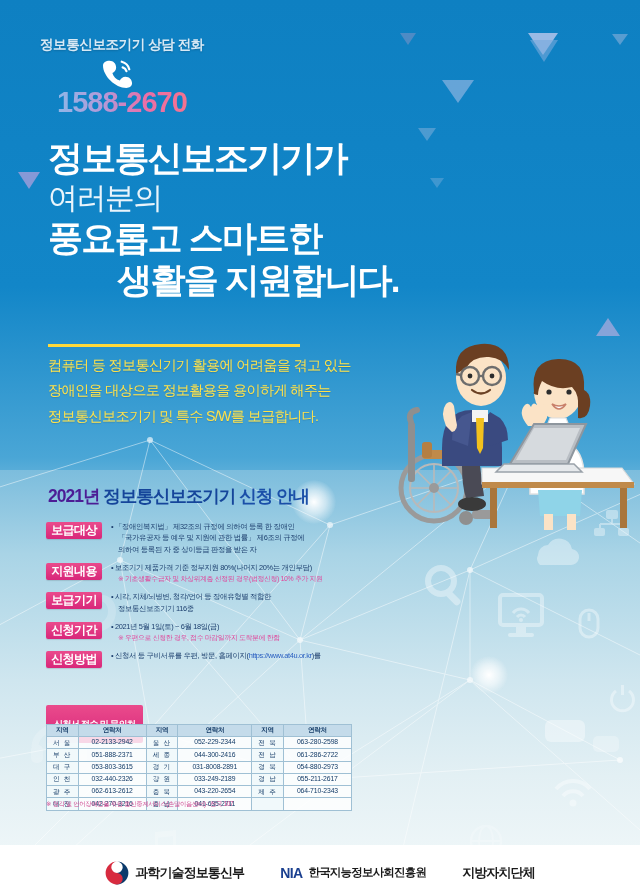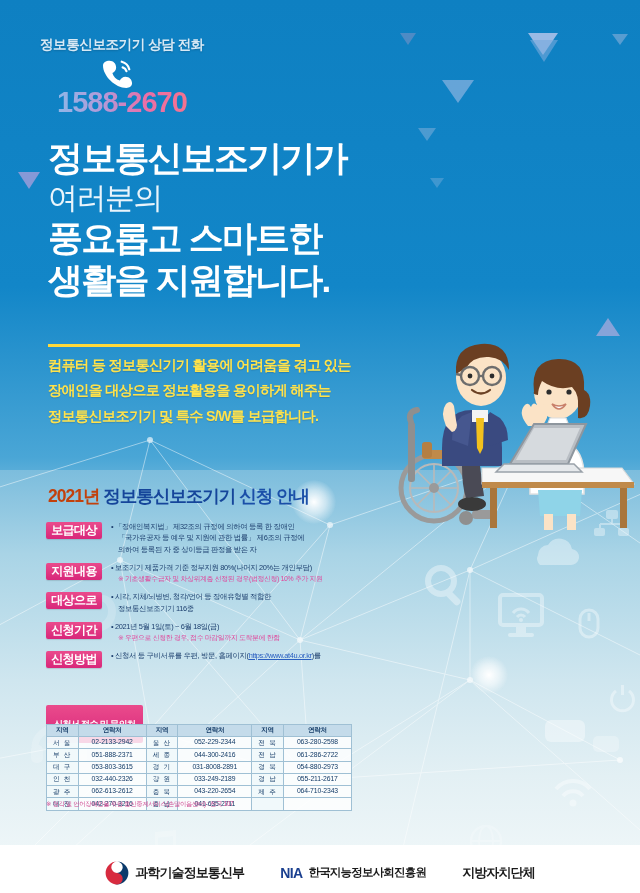--- a/index.html
+++ b/index.html
@@ -45,56 +45,56 @@
     background:linear-gradient(90deg,#8fb7e8 0%,#b49ad8 35%,#e96fa8 68%,#f5728f 100%);
     -webkit-background-clip:text;background-clip:text;color:transparent;
     -webkit-text-fill-color:transparent;
   }
 
   
   .headline{position:absolute;left:48px;top:138px;width:420px;}
   .h-l1{font-size:35px;font-weight:bold;color:#ffffff;letter-spacing:-1.8px;line-height:1.16;}
   .h-l2{font-size:30px;font-weight:normal;color:#e9f4fb;letter-spacing:-1.6px;line-height:1.28;}
   .h-l3{font-size:35px;font-weight:bold;color:#ffffff;letter-spacing:-1.8px;line-height:1.2;}
-  .h-l4{font-size:35px;font-weight:bold;color:#ffffff;letter-spacing:-1.8px;line-height:1.2;}
+  .h-l4{font-size:35px;font-weight:bold;color:#ffffff;letter-spacing:-1.8px;line-height:1.2;text-align:center;}
 
   .ruler{position:absolute;left:48px;top:344px;width:252px;height:3px;background:#ffd93b;}
 
   .lead{position:absolute;left:48px;top:355px;width:360px;}
   .lead p{
-    margin:0 0 4px 0;color:#ffe24a;font-size:14.2px;font-weight:bold;
+    margin:0 0 4px 0;color:#ffe24a;font-size:14.2px;font-weight:normal;
     letter-spacing:-.7px;line-height:1.5;text-shadow:0 1px 1px rgba(0,0,0,.15);
   }
 
   
   .illus{position:absolute;left:386px;top:330px;width:250px;height:200px;}
 
   
   .sect{position:absolute;left:48px;top:484px;font-size:17.5px;font-weight:bold;letter-spacing:-1px;}
-  .sect .y{color:#c2410c;}
+  .sect .y{color:#4c1d95;}
   .sect .b{color:#15459a;}
   .sect .d{color:#1a4fa8;}
 
   
   .rows{position:absolute;left:46px;top:521px;width:300px;}
   .row{display:flex;align-items:flex-start;margin-bottom:7px;}
   .badge{
     flex:0 0 auto;width:56px;height:17px;border-radius:2px;
     background:linear-gradient(180deg,#ea4b8c 0%,#d8277a 100%);
     color:#ffffff;font-size:12px;font-weight:bold;letter-spacing:-.6px;
     display:flex;align-items:center;justify-content:center;margin-top:1px;
     box-shadow:0 1px 1px rgba(0,0,0,.12);
   }
   .rbody{margin-left:9px;flex:1 1 auto;}
   .rbody .ln{
     color:#1c3f6e;font-size:7.4px;letter-spacing:-.35px;line-height:1.55;white-space:nowrap;
   }
   .rbody .ln.ind{padding-left:7px;}
   .rbody .sub{color:#e0459a;font-size:6.9px;letter-spacing:-.35px;line-height:1.5;padding-left:7px;}
-  .rbody .lnk{color:#2a5fc0;text-decoration:underline;}
+  .rbody .lnk{color:#2a5fc0;}
 
   
   .tbl-title{
     position:absolute;left:46px;top:705px;height:14px;padding:12px 8px;border-radius:2px;
     background:linear-gradient(180deg,#ea4b8c 0%,#d8277a 100%);
     color:#fff;font-size:9px;font-weight:bold;letter-spacing:-.6px;
     display:flex;align-items:center;
   }
   .tbl{position:absolute;left:46px;top:724px;width:306px;border-collapse:collapse;background:rgba(255,255,255,.82);}
   .tbl th,.tbl td{
@@ -360,21 +360,21 @@
 
     <div class="row">
       <div class="badge">지원내용</div>
       <div class="rbody">
         <div class="ln">• 보조기기 제품가격 기준 정부지원 80%(나머지 20%는 개인부담)</div>
         <div class="sub">※ 기초생활수급자 및 차상위계층 선정된 경우(법정신청) 10% 추가 지원</div>
       </div>
     </div>
 
     <div class="row">
-      <div class="badge">대상으로</div>
+      <div class="badge">보급기기</div>
       <div class="rbody">
         <div class="ln">• 시각, 지체/뇌병변, 청각/언어 등 장애유형별 적합한</div>
         <div class="ln ind">정보통신보조기기 116종</div>
       </div>
     </div>
 
     <div class="row">
       <div class="badge">신청기간</div>
       <div class="rbody">
         <div class="ln">• 2021년 5월 1일(토) ~ 6월 18일(금)</div>

